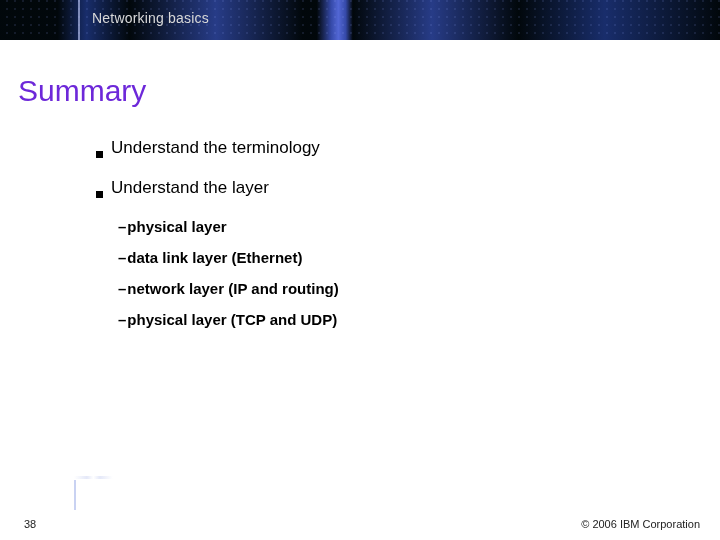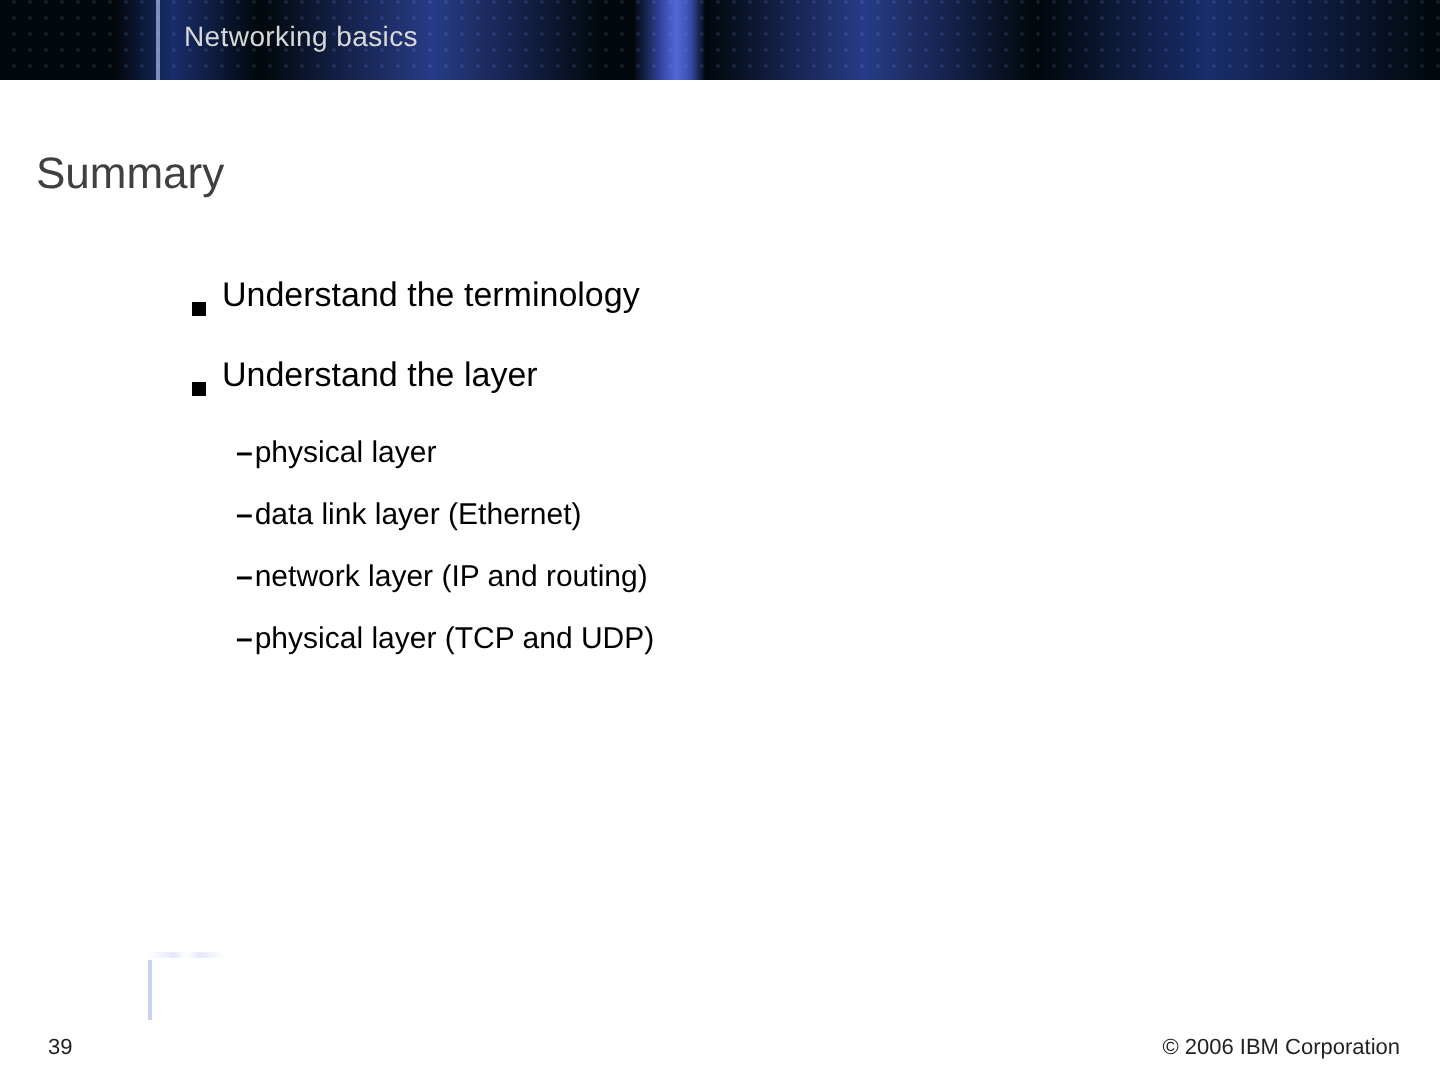--- a/index.html
+++ b/index.html
@@ -43,22 +43,22 @@
     left: 92px; top: 10px;
     color: #d8d8d8;
     font-size: 14px;
     letter-spacing: 0.2px;
   }
 
   
   .title {
     position: absolute;
     left: 18px; top: 74px;
-    color: #404040;
-    font-size: 22px;
+    color: #6d28d9;
+    font-size: 30px;
     font-weight: 400;
   }
   .bullets {
     position: absolute;
     left: 96px; top: 138px;
     right: 40px;
     color: #000;
   }
   .b1 {
     font-size: 17px;
@@ -70,21 +70,21 @@
   }
   .b1 .marker {
     width: 7px; height: 7px;
     background: #000;
     margin-top: 6px;
     flex: 0 0 auto;
   }
   .sub {
     margin-left: 22px;
     font-size: 15px;
-    font-weight: 400;
+    font-weight: 700;
     margin-top: 4px;
     margin-bottom: 14px;
   }
   .sub::before {
     content: "–";
     font-weight: 700;
     margin-right: 1px;
   }
 
   
@@ -141,17 +141,17 @@
     </div>
     <div class="sub">physical layer</div>
     <div class="sub">data link layer (Ethernet)</div>
     <div class="sub">network layer (IP and routing)</div>
     <div class="sub">physical layer (TCP and UDP)</div>
   </div>
 
   <div class="footer">
     <div class="footer-rule"></div>
     <div class="footer-strip"></div>
-    <div class="page-num">39</div>
+    <div class="page-num">38</div>
     <div class="copyright">© 2006 IBM Corporation</div>
   </div>
 
 </div>
 
 </body></html>

